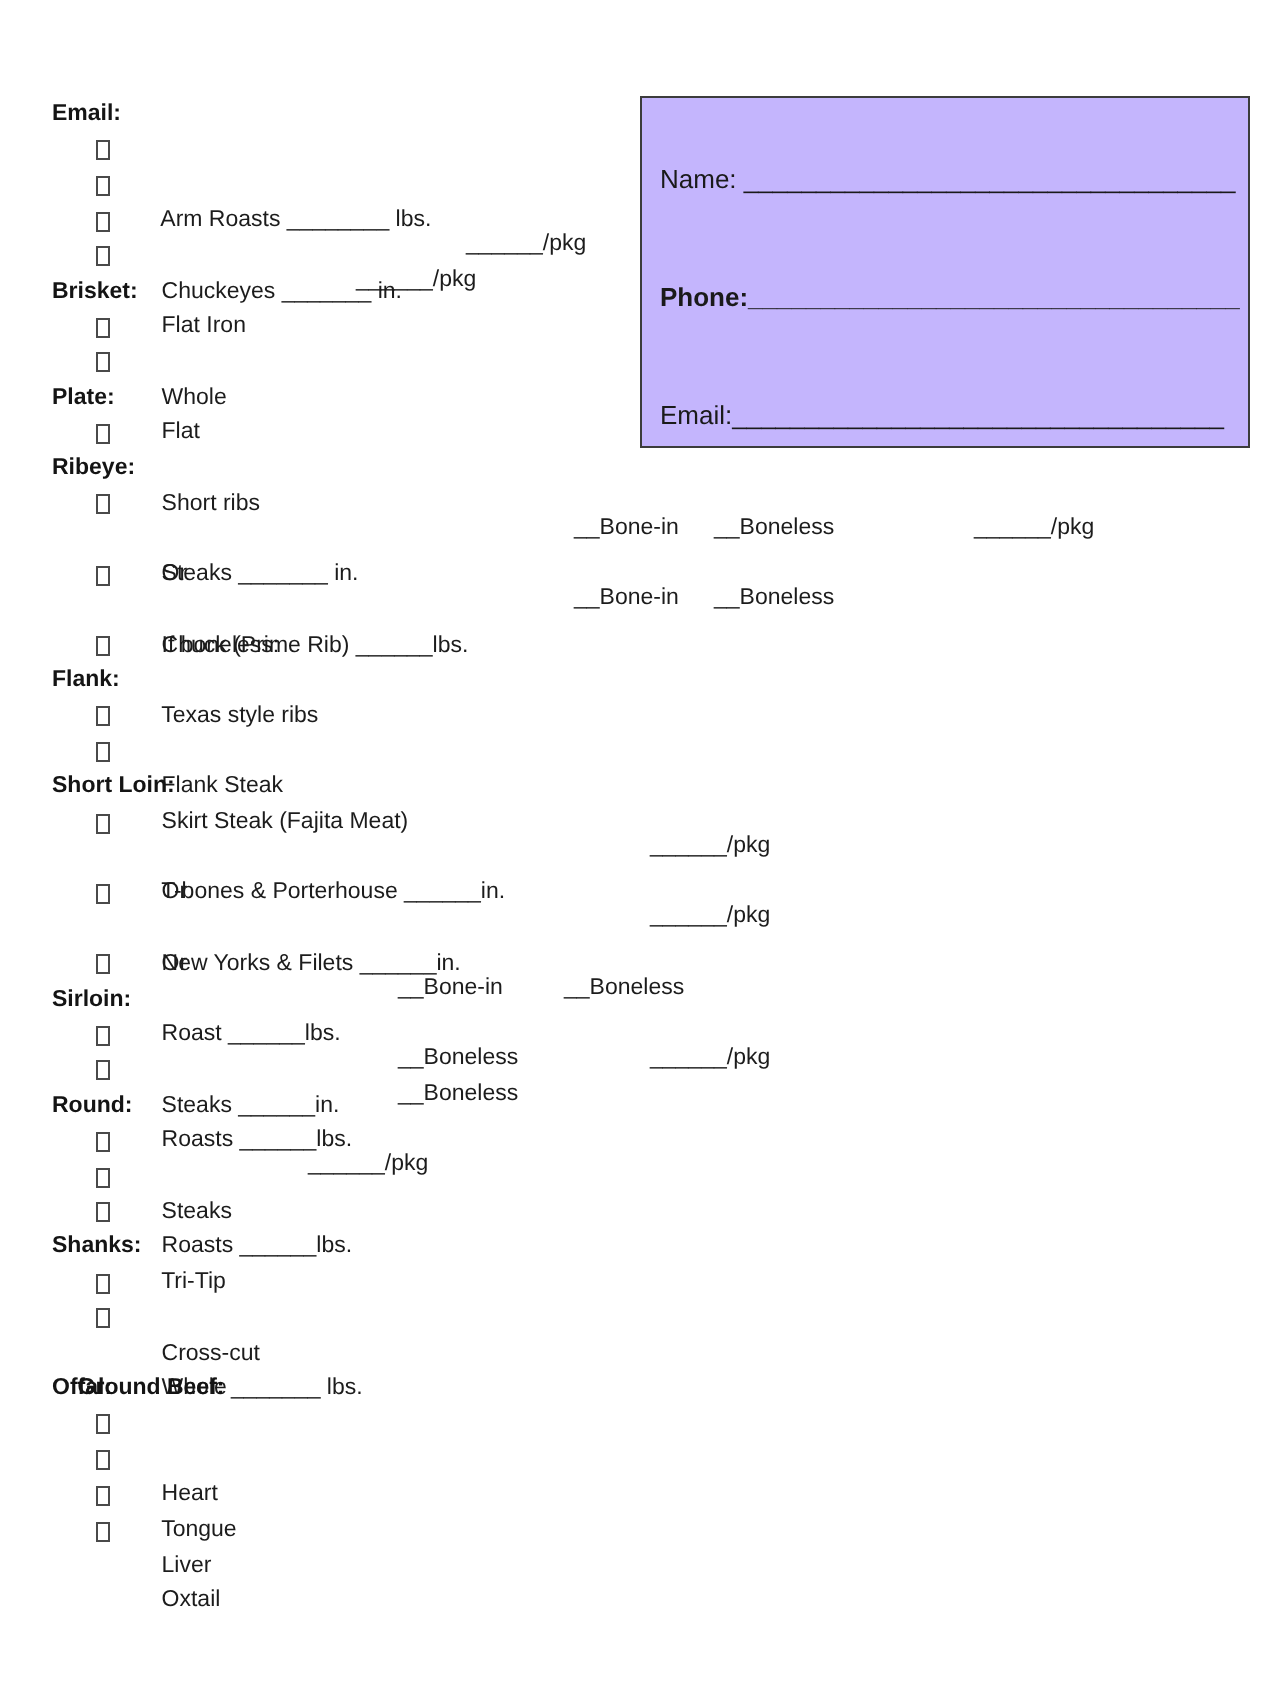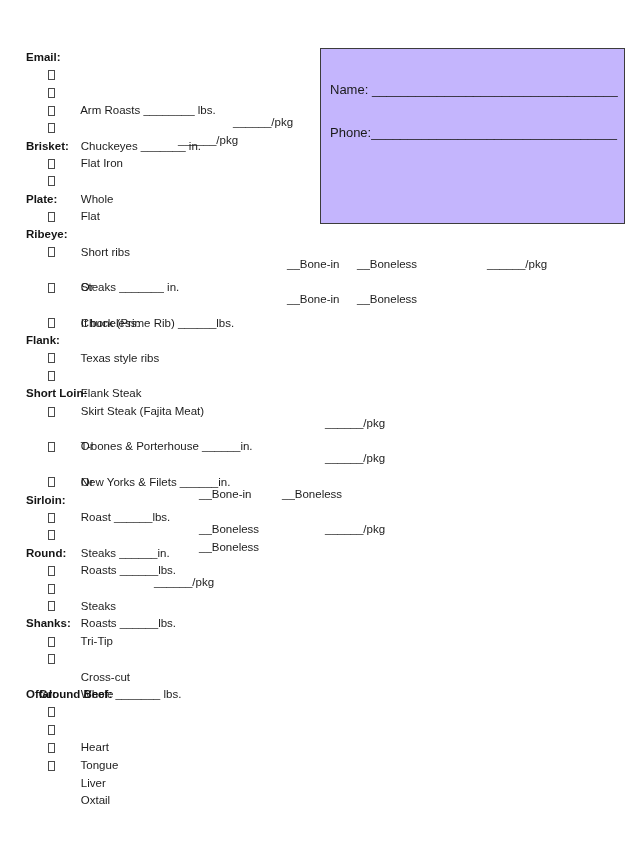--- a/index.html
+++ b/index.html
@@ -5,41 +5,42 @@
   html,body{margin:0;padding:0;background:#fff;}
   .page{position:relative;width:633px;height:843px;background:#ffffff;overflow:hidden;
         font-family:"Liberation Sans",sans-serif;color:#1c1c1c;}
   .title{position:absolute;left:68px;top:19px;font-size:19px;font-weight:500;
          letter-spacing:.2px;color:#161616;white-space:pre;}
   
   .contact-box{position:absolute;left:320px;top:17px;width:305px;height:176px;
                border:1px solid #3c3c3c;background:#c4b5fd;box-sizing:border-box;margin-top:31px;}
   .cline{position:absolute;left:9px;font-size:13px;line-height:15px;color:#1a1a1a;white-space:pre;}
   .cline.name{top:33px;}
-  .cline.phone{top:76px;}
+  .cline.phone{top:92px;font-weight:bold;}
   .cline.email{top:151px;}
   
   .ln{position:absolute;left:0;width:633px;height:17.7px;line-height:17.7px;
       font-size:11.5px;white-space:pre;}
   .hd{font-weight:700;padding-left:26px;color:#141414;}
   .it{padding-left:68px;}
   .cb{position:absolute;left:48px;top:3.5px;width:7px;height:10px;
       border:1px solid #4a4a4a;background:#fff;box-sizing:border-box;}
   .tab{position:absolute;top:12px;line-height:17.7px;}
   .gb-suffix{font-weight:400;color:#1c1c1c;}
 </style>
 </head>
 <body>
 
 <div class="page">
 
 
   <div class="contact-box">
     <div class="cline name">Name: __________________________________</div>
     <div class="cline phone">Phone:__________________________________</div>
+    <div class="cline email">Email:__________________________________</div>
   </div>
 
   <div class="ln hd" style="top:49px"><span>Email:</span></div>
   <div class="ln it" style="top:66.7px">
     <span class="cb"></span>
     <span>Arm Roasts ________ lbs.</span>
   </div>
   <div class="ln it" style="top:84.4px">
     <span class="cb"></span>
   </div>

